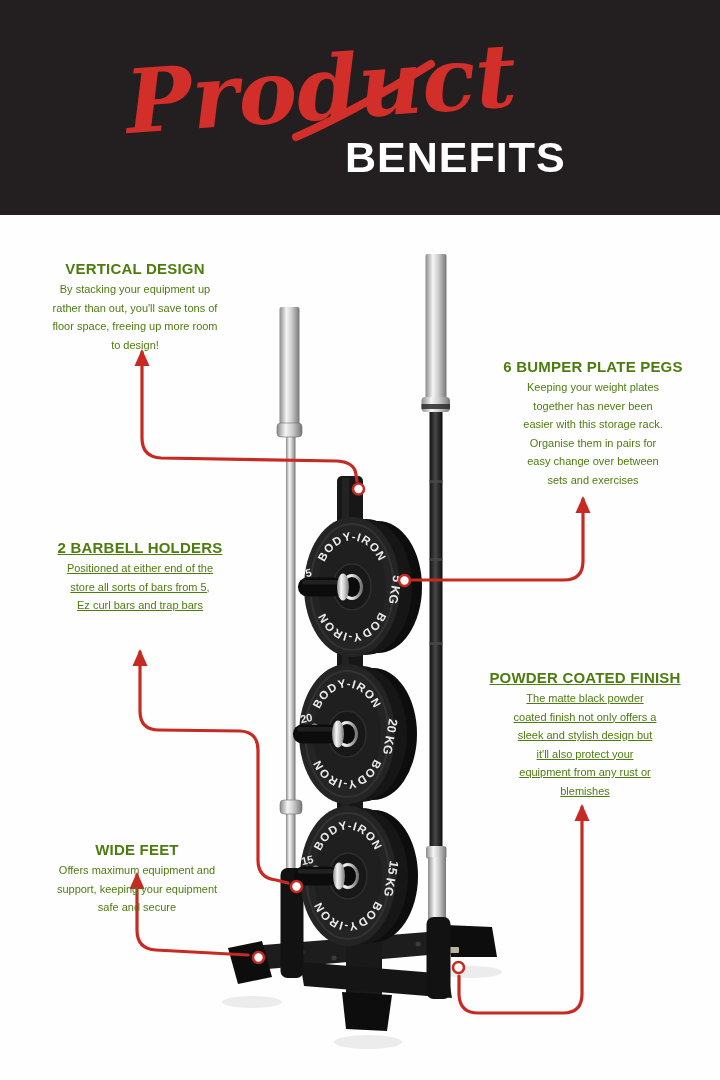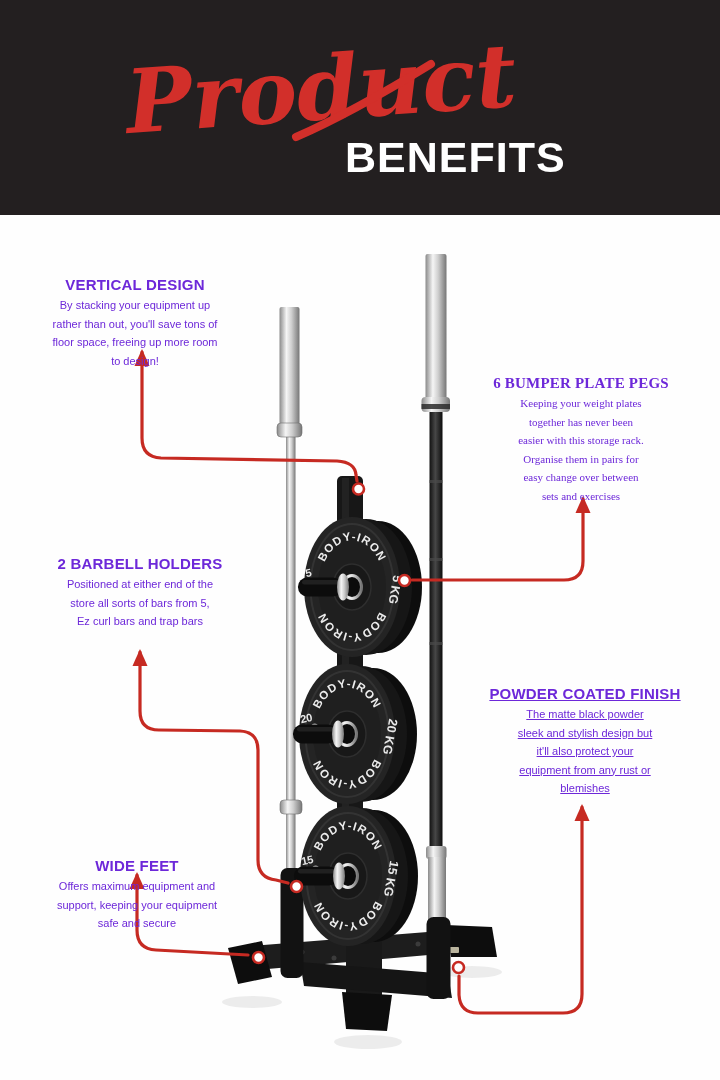--- a/index.html
+++ b/index.html
@@ -6,21 +6,21 @@
   .canvas{
     position:relative;width:720px;height:1080px;overflow:hidden;
     background:#fefefe;font-family:"Liberation Sans",sans-serif;
   }
   .header{
     position:absolute;left:0;top:0;width:720px;height:215px;
     background:#231f20;z-index:3;
   }
   .rack-svg{position:absolute;left:0;top:0;width:720px;height:1080px;z-index:1;}
   .callout{
-    position:absolute;text-align:center;color:#6d28d9;z-index:2;margin-top:16px;
+    position:absolute;text-align:center;color:#4d7c0f;z-index:2;
   }
   .callout .title{
     font-weight:bold;font-size:15px;line-height:20px;letter-spacing:.2px;
     margin-bottom:1px;white-space:nowrap;
   }
   .callout .line{
     font-size:11px;line-height:18.5px;white-space:nowrap;
   }
 </style>
 </head>
@@ -214,40 +214,41 @@
   </svg>
 
   <div class="callout" style="left:10px;top:259px;width:250px;">
     <div class="title">VERTICAL DESIGN</div>
     <div class="line">By stacking your equipment up</div>
     <div class="line">rather than out, you'll save tons of</div>
     <div class="line">floor space, freeing up more room</div>
     <div class="line">to design!</div>
   </div>
 
-  <div class="callout" style="left:456px;top:357px;width:250px;font-family:Liberation Serif, serif;">
+  <div class="callout" style="left:468px;top:357px;width:250px;">
     <div class="title">6 BUMPER PLATE PEGS</div>
     <div class="line">Keeping your weight plates</div>
     <div class="line">together has never been</div>
     <div class="line">easier with this storage rack.</div>
     <div class="line">Organise them in pairs for</div>
     <div class="line">easy change over between</div>
     <div class="line">sets and exercises</div>
   </div>
 
-  <div class="callout" style="left:15px;top:538px;width:250px;">
+  <div class="callout" style="left:15px;top:538px;width:250px;text-decoration:underline;">
     <div class="title">2 BARBELL HOLDERS</div>
     <div class="line">Positioned at either end of the</div>
     <div class="line">store all sorts of bars from 5,</div>
     <div class="line">Ez curl bars and trap bars</div>
   </div>
 
   <div class="callout" style="left:460px;top:668px;width:250px;text-decoration:underline;">
     <div class="title">POWDER COATED FINISH</div>
     <div class="line">The matte black powder</div>
+    <div class="line">coated finish not only offers a</div>
     <div class="line">sleek and stylish design but</div>
     <div class="line">it'll also protect your</div>
     <div class="line">equipment from any rust or</div>
     <div class="line">blemishes</div>
   </div>
 
   <div class="callout" style="left:12px;top:840px;width:250px;">
     <div class="title">WIDE FEET</div>
     <div class="line">Offers maximum equipment and</div>
     <div class="line">support, keeping your equipment</div>

